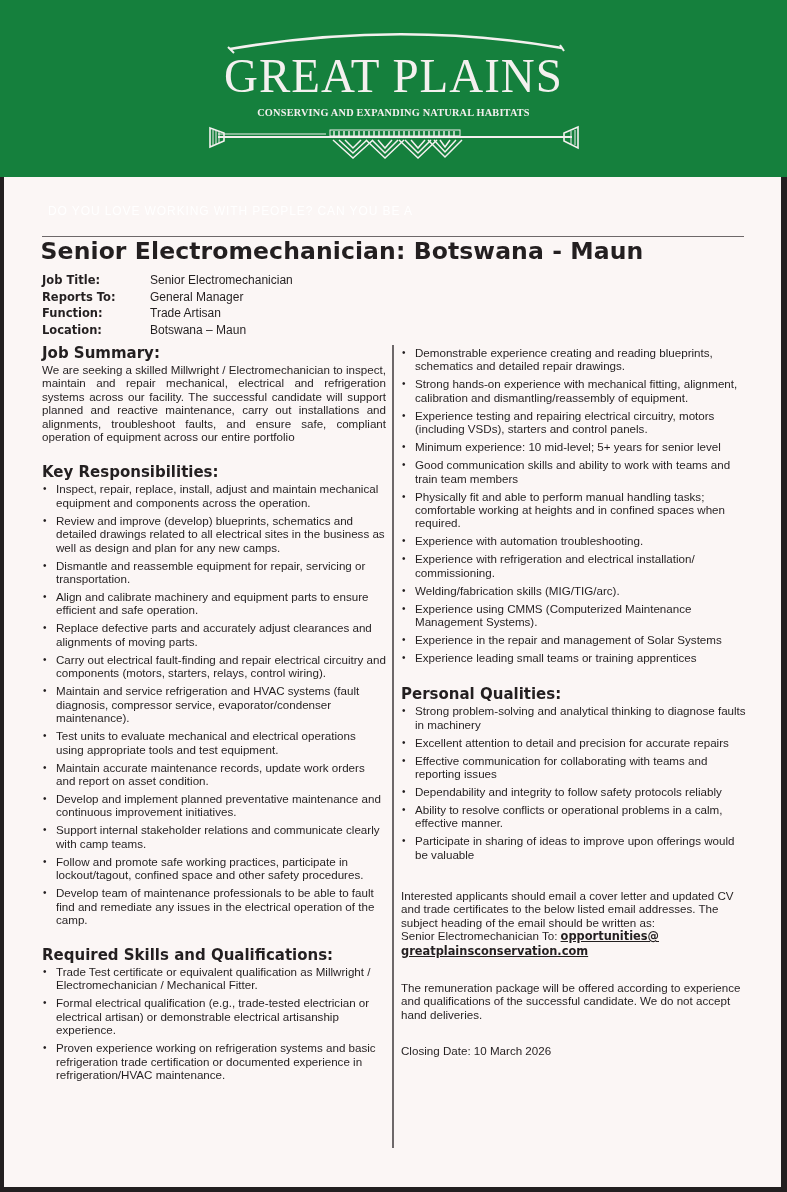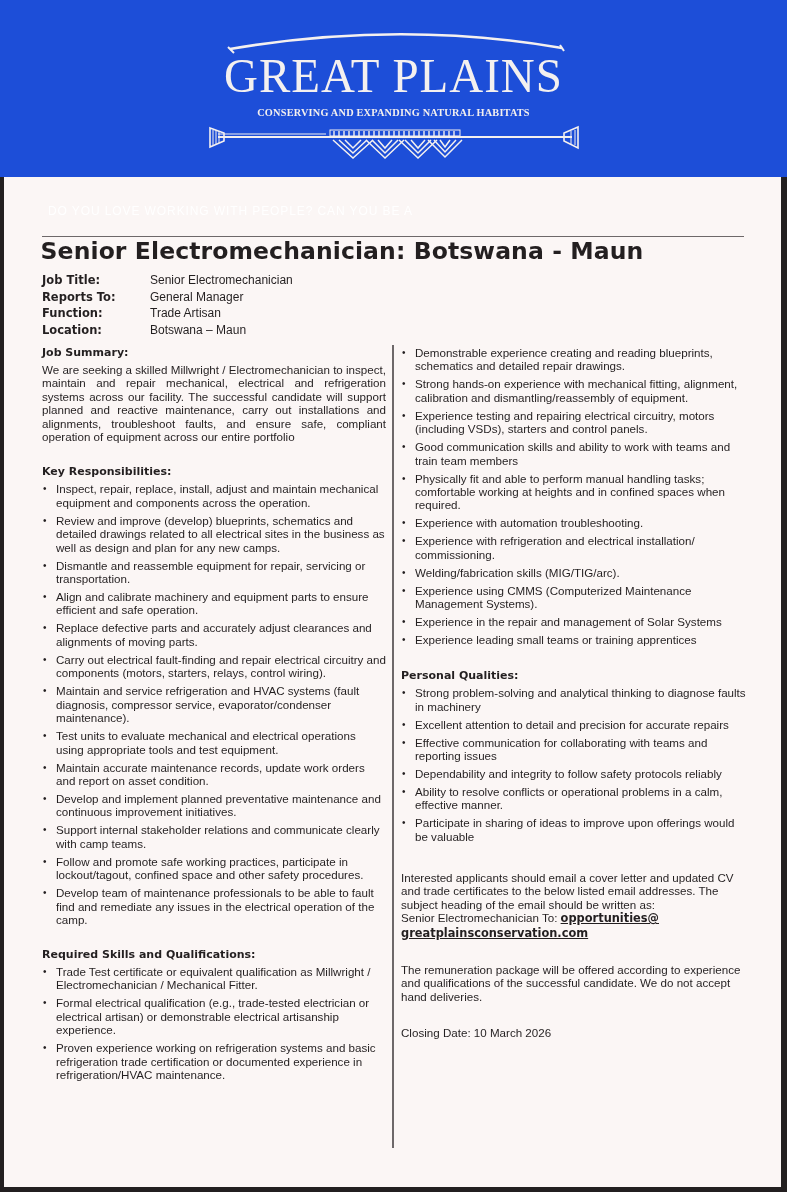--- a/index.html
+++ b/index.html
@@ -5,21 +5,21 @@
   html, body { margin: 0; padding: 0; }
   body {
     width: 787px; height: 1192px; overflow: hidden;
     background: #231f20;
     font-family: "Liberation Sans", sans-serif;
     color: #231f20;
     position: relative;
   }
   .header {
     position: absolute; left: 0; top: 0; width: 787px; height: 177px;
-    background: #1d4ed8;
+    background: #15803d;
   }
   .logo-svg { position: absolute; left: 200px; top: 20px; }
   .logo-title {
     position: absolute; left: 0; width: 787px; top: 52px; text-align: center;
     font-family: "Liberation Serif", serif; color: #f4f0ef;
     font-size: 47px; letter-spacing: 1px; line-height: 1; transform: scaleY(1.05);
   }
   .logo-tagline {
     position: absolute; left: 0; width: 787px; top: 107px; text-align: center;
     font-family: "Liberation Serif", serif; font-weight: bold; color: #f4f0ef;
@@ -49,21 +49,21 @@
   .meta-value { }
   .divider {
     position: absolute; left: 392px; top: 345px; width: 1.5px; height: 803px; background: #6d6869;
   }
   .col {
     position: absolute; font-size: 11.6px; line-height: 13.4px;
   }
   .col-left { left: 42px; top: 346px; width: 344px; }
   .col-right { left: 401px; top: 346px; width: 346px; }
   .section-title {
-    font-family: "DejaVu Sans", sans-serif; font-weight: bold; font-size: 11px;
+    font-family: "DejaVu Sans", sans-serif; font-weight: bold; font-size: 15px;
     margin: 0 0 3px 0; line-height: 14px;
   }
   .summary { text-align: justify; margin: 0; }
   ul.bullets { list-style: none; margin: 0; padding: 0; }
   ul.bullets li {
     position: relative; padding-left: 14px; margin-bottom: 4.6px;
   }
   ul.bullets li::before {
     content: "•"; position: absolute; left: 1px; top: 0; font-size: 10px;
   }
@@ -206,20 +206,21 @@
     <li>Formal electrical qualification (e.g., trade-tested electrician or electrical artisan) or demonstrable electrical artisanship experience.</li>
     <li>Proven experience working on refrigeration systems and basic refrigeration trade certification or documented experience in refrigeration/HVAC maintenance.</li>
   </ul>
 </div>
 
 <div class="col col-right">
   <ul class="bullets">
     <li>Demonstrable experience creating and reading blueprints, schematics and detailed repair drawings.</li>
     <li>Strong hands-on experience with mechanical fitting, alignment, calibration and dismantling/reassembly of equipment.</li>
     <li>Experience testing and repairing electrical circuitry, motors (including VSDs), starters and control panels.</li>
+    <li>Minimum experience: 10 mid-level; 5+ years for senior level</li>
     <li>Good communication skills and ability to work with teams and train team members</li>
     <li>Physically fit and able to perform manual handling tasks; comfortable working at heights and in confined spaces when required.</li>
     <li>Experience with automation troubleshooting.</li>
     <li>Experience with refrigeration and electrical installation/ commissioning.</li>
     <li>Welding/fabrication skills (MIG/TIG/arc).</li>
     <li>Experience using CMMS (Computerized Maintenance Management Systems).</li>
     <li>Experience in the repair and management of Solar Systems</li>
     <li>Experience leading small teams or training apprentices</li>
   </ul>
 

